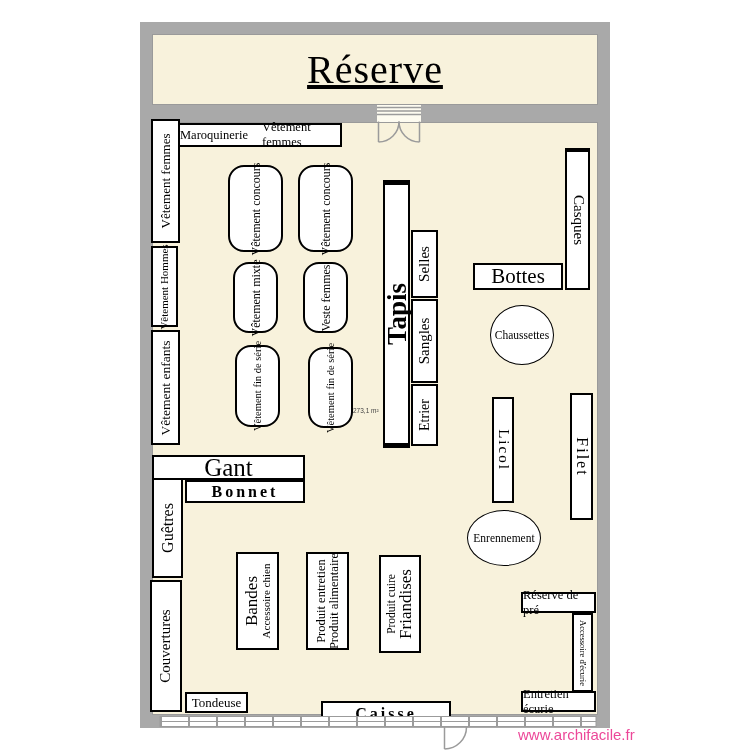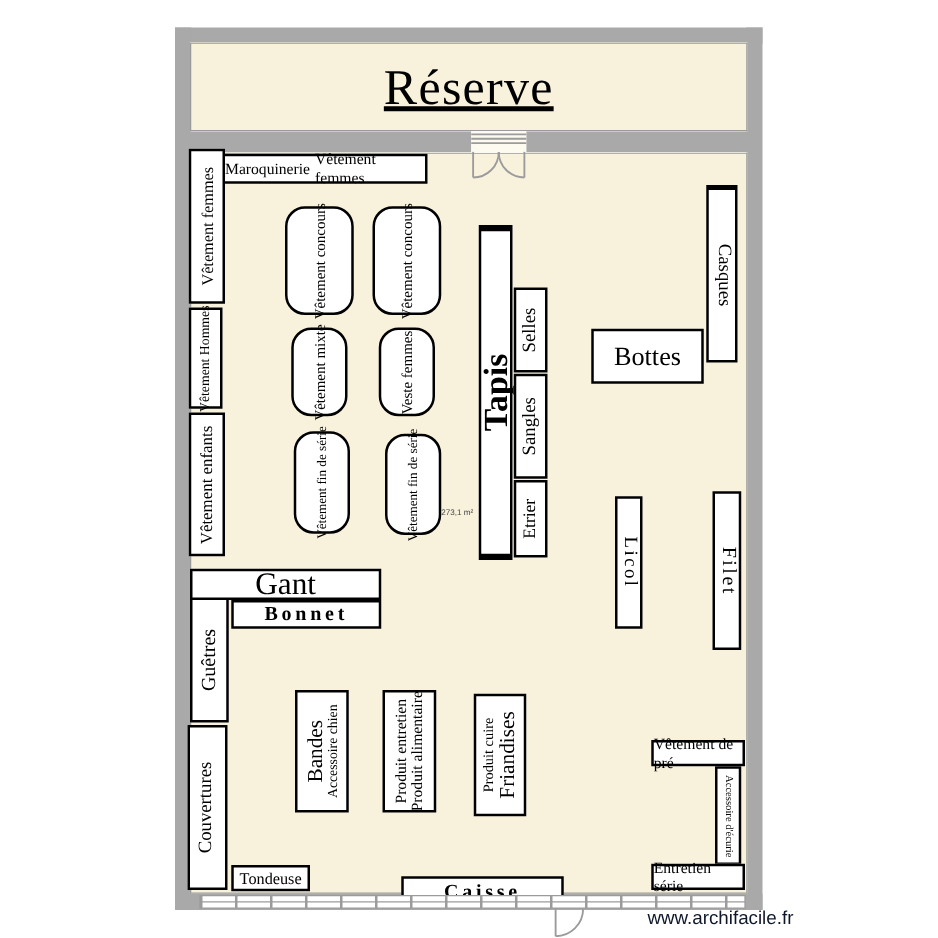--- a/index.html
+++ b/index.html
@@ -12,42 +12,42 @@
   .ellipse{border-radius:50%;border-width:1.5px;}
   .rrect{border-radius:16px;}
   .vbox{display:block;}
   .rot-ccw,.rot-cw{position:absolute;left:50%;top:50%;white-space:nowrap;text-align:center;}
   .rot-ccw{transform:translate(-50%,-50%) rotate(-90deg);}
   .rot-cw{transform:translate(-50%,-50%) rotate(90deg);}
   .rot-ccw span,.rot-cw span{display:block;line-height:1.05;}
   .title{position:absolute;display:flex;align-items:center;justify-content:center;
          font-size:40px;letter-spacing:1px;text-decoration:underline;}
   .tiny{position:absolute;font-size:6.5px;color:#444;font-family:"Liberation Sans",sans-serif;}
-  .watermark{position:absolute;font-family:"Liberation Sans",sans-serif;font-size:15px;color:#0f172a;}
+  .watermark{position:absolute;font-family:"Liberation Sans",sans-serif;font-size:15px;color:#ec4899;}
   svg.overlay{position:absolute;left:0;top:0;pointer-events:none;}
 </style>
 </head>
 <body>
 
 <div id="stage">
 
   <div class="wall" style="left:140px;top:22px;width:470px;height:13px;"></div>
   <div class="wall" style="left:140px;top:22px;width:13px;height:706px;"></div>
   <div class="wall" style="left:597px;top:22px;width:13px;height:706px;"></div>
   <div class="wall" style="left:140px;top:715px;width:470px;height:13px;"></div>
 
   <div class="wall" style="left:152px;top:105px;width:225px;height:17px;"></div>
   <div class="wall" style="left:421px;top:105px;width:177px;height:17px;"></div>
 
   <div class="room" style="left:152px;top:34px;width:446px;height:71px;"></div>
   <div class="room" style="left:152px;top:122px;width:446px;height:593px;"></div>
 
   <div class="title" style="left:152px;top:34px;width:446px;height:71px;">Réserve</div>
 
-  <div class="hbox" style="left:178px;top:123px;width:164px;height:24px;font-size:12.5px;gap:4px;">
+  <div class="hbox" style="left:178px;top:123px;width:164px;height:24px;font-size:12.5px;gap:14px;">
     <span>Maroquinerie</span>
     <span>Vêtement femmes</span>
   </div>
 
   <div class="vbox" style="left:151px;top:119px;width:29px;height:124px;font-size:13px;">
     <div class="rot-ccw">
         <span>Vêtement femmes</span>
       </div>
   </div>
   <div class="vbox" style="left:151px;top:246px;width:27px;height:81px;font-size:11px;">
@@ -129,32 +129,38 @@
         <span>Etrier</span>
       </div>
   </div>
   <div class="tiny" style="left:353px;top:407px;">273,1 m²</div>
 
   <div class="vbox" style="left:565px;top:148px;width:25px;height:142px;font-size:15px;border-top-width:4px;">
     <div class="rot-cw">
         <span>Casques</span>
       </div>
   </div>
-  <div class="hbox" style="left:473px;top:263px;width:90px;height:44px;font-size:21px;">
+  <div class="hbox" style="left:473px;top:263px;width:90px;height:27px;font-size:21px;">
     <span>Bottes</span>
   </div>
+  <div class="ellipse" style="left:490px;top:305px;width:64px;height:60px;font-size:11.5px;">
+    <span>Chaussettes</span>
+  </div>
   <div class="vbox" style="left:492px;top:397px;width:22px;height:106px;font-size:15px;letter-spacing:2px;">
     <div class="rot-cw">
         <span>Licol</span>
       </div>
   </div>
   <div class="vbox" style="left:570px;top:393px;width:23px;height:127px;font-size:16px;letter-spacing:2px;">
     <div class="rot-cw">
         <span>Filet</span>
       </div>
+  </div>
+  <div class="ellipse" style="left:467px;top:510px;width:74px;height:56px;font-size:11.5px;">
+    <span>Enrennement</span>
   </div>
 
   <div class="vbox" style="left:236px;top:552px;width:43px;height:98px;">
     <div class="rot-ccw">
       <span style="font-size:17px;">Bandes</span>
       <span style="font-size:11px;">Accessoire chien</span>
     </div>
   </div>
   <div class="vbox" style="left:306px;top:552px;width:43px;height:98px;">
     <div class="rot-ccw">
@@ -163,29 +169,29 @@
     </div>
   </div>
   <div class="vbox" style="left:379px;top:555px;width:42px;height:98px;">
     <div class="rot-ccw">
       <span style="font-size:11.5px;">Produit cuire</span>
       <span style="font-size:17px;">Friandises</span>
     </div>
   </div>
 
   <div class="hbox" style="left:521px;top:592px;width:75px;height:21px;font-size:12.5px;">
-    <span>Vêtement de pré</span>
+    <span>Réserve de pré</span>
   </div>
   <div class="vbox" style="left:572px;top:613px;width:21px;height:79px;font-size:8.5px;">
     <div class="rot-cw">
         <span>Accessoire d'écurie</span>
       </div>
   </div>
   <div class="hbox" style="left:521px;top:691px;width:75px;height:21px;font-size:12.5px;">
-    <span>Entretien série</span>
+    <span>Entretien écurie</span>
   </div>
 
   <div class="hbox" style="left:185px;top:692px;width:63px;height:21px;font-size:13px;">
     <span>Tondeuse</span>
   </div>
   <div class="hbox" style="left:321px;top:689px;width:130px;height:25px;font-size:16px;font-weight:700;letter-spacing:3px;margin-top:12px;">
     <span>Caisse</span>
   </div>
 
   <svg class="overlay" width="750" height="750" viewBox="0 0 750 750">

